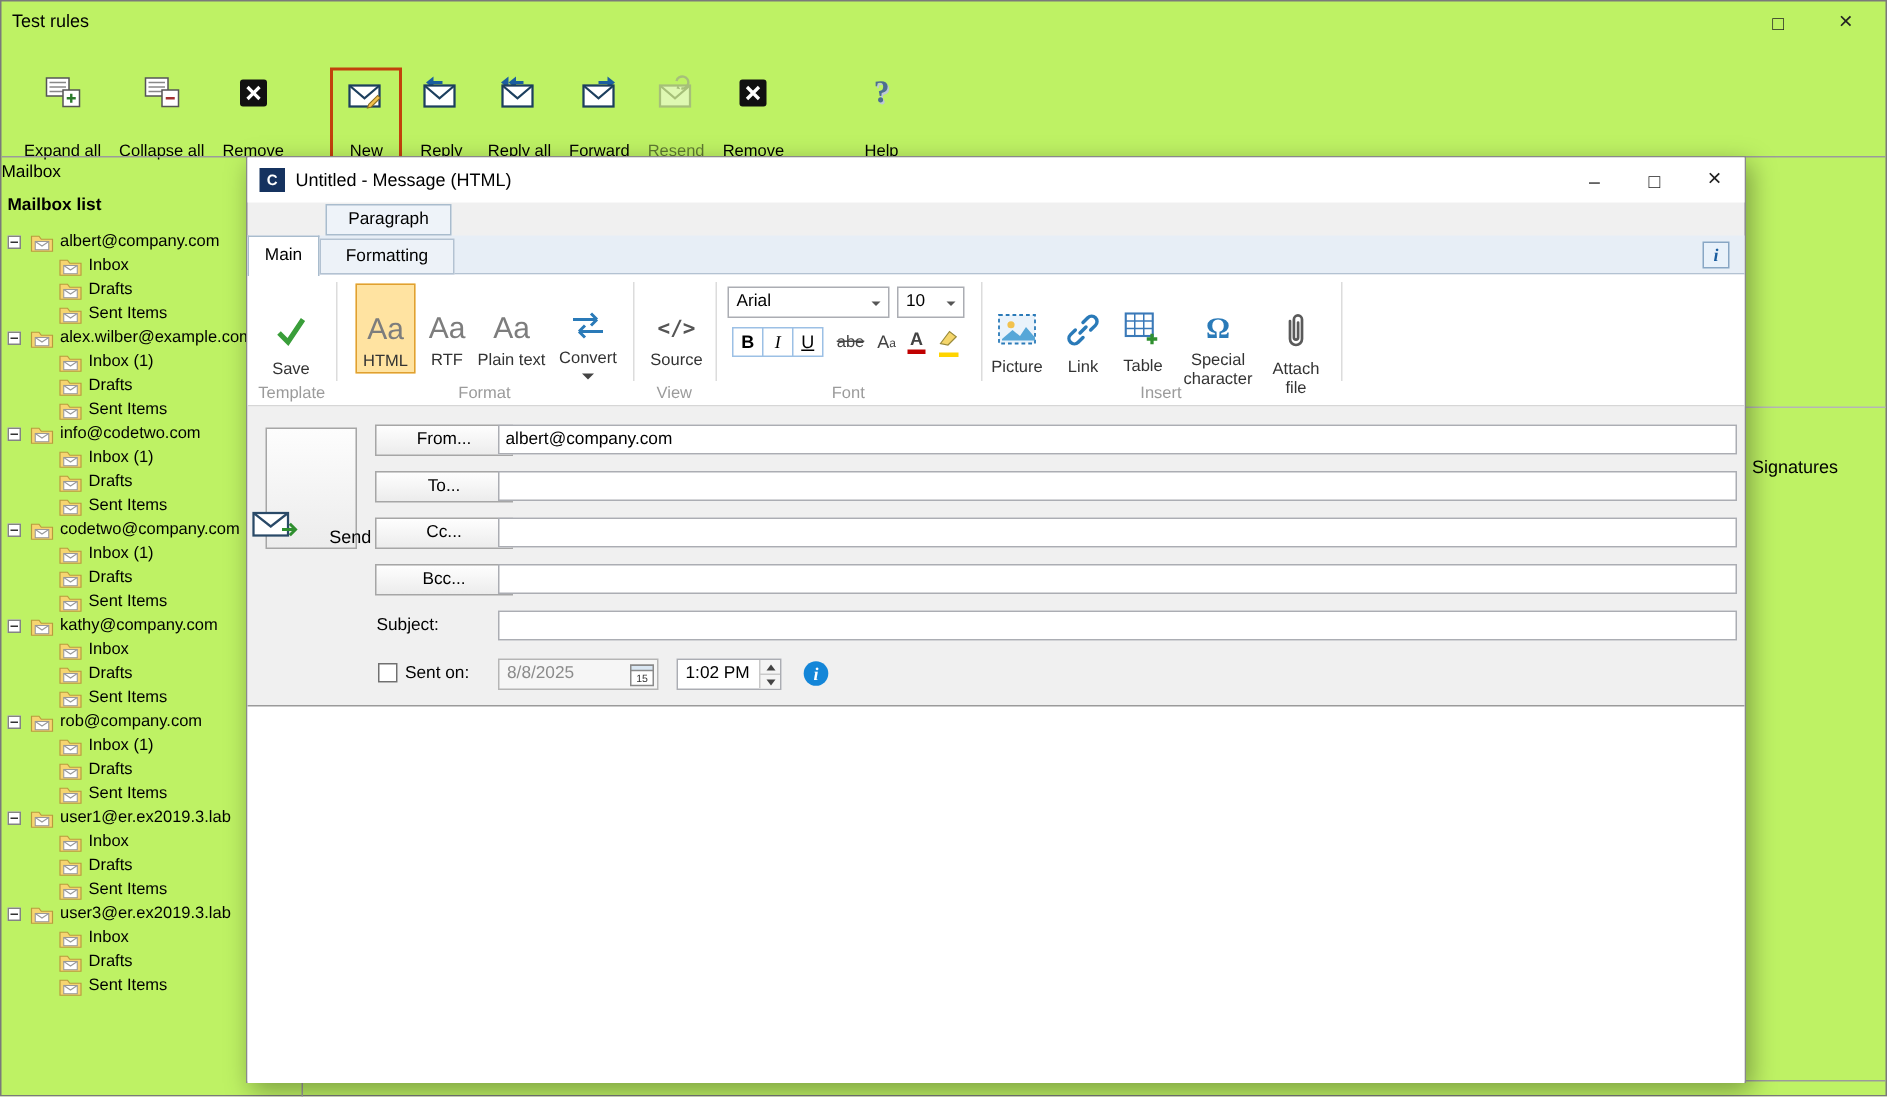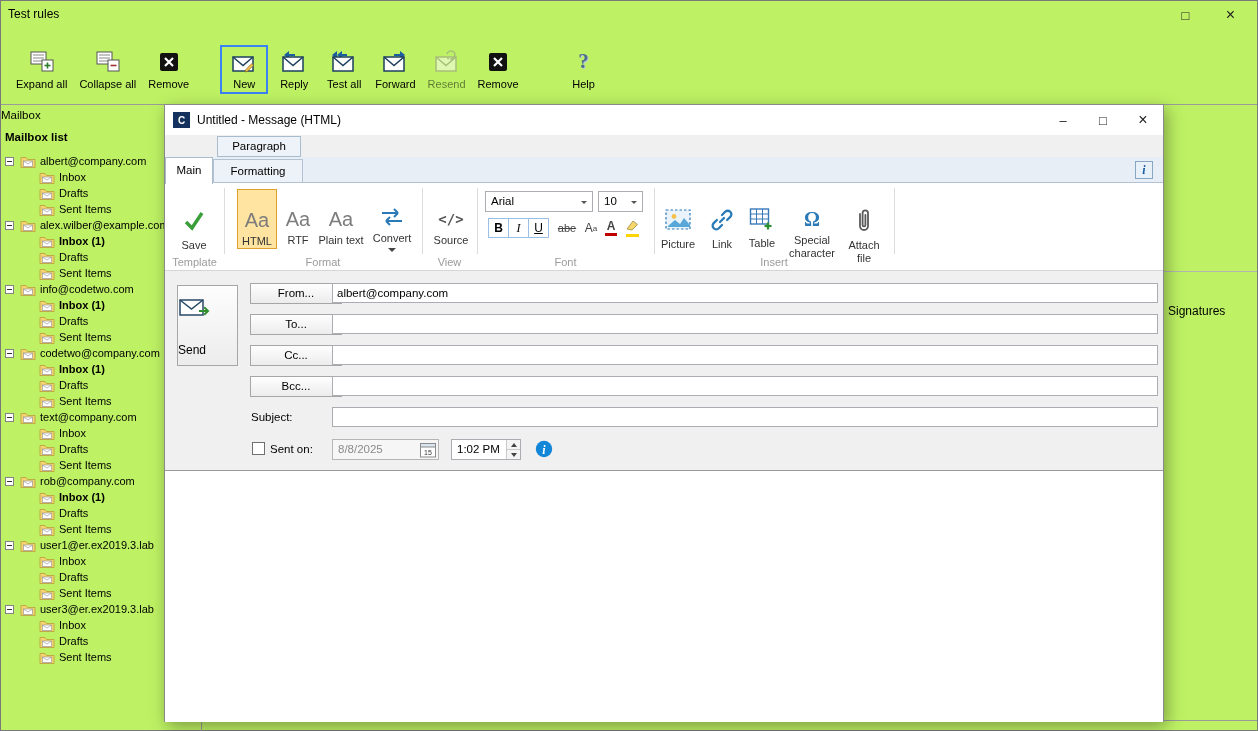--- a/index.html
+++ b/index.html
@@ -8,43 +8,43 @@
 .app{position:absolute;inset:0;border:1px solid #7a7a7a;background:#bef264}
 
 .main-titlebar{position:absolute;top:0;left:0;right:0;height:28px}
 .main-title{position:absolute;left:7px;top:6px;font-size:12px}
 .main-win-controls{position:absolute;right:4px;top:0;height:28px;display:flex}
 .mwin-btn{width:45px;height:28px;display:flex;align-items:center;justify-content:center;color:#222;font-size:14px}
 
 .toolbar{position:absolute;top:28px;left:0;right:0;height:75px;display:flex;align-items:flex-start;padding:16px 0 0 10px}
 .tb-btn{display:flex;flex-direction:column;align-items:center;min-width:48px;padding:3px 5px;margin-right:2px;cursor:default}
 .tb-btn .tb-icon{height:27px;display:flex;align-items:center;justify-content:center}
-.tb-btn .tb-label{font-size:11px;margin-top:3px;text-align:center;max-width:62px;line-height:1.15}
-.tb-btn.hl{border:2px solid #3b82f6;padding:1px 3px}
+.tb-btn .tb-label{font-size:11px;margin-top:20px;text-align:center;max-width:62px;line-height:1.15}
+.tb-btn.hl{border:2px solid #c2410c;padding:1px 3px}
 .tb-btn.disabled{filter:grayscale(1);opacity:.5}
 .tb-btn[data-name="new-button"]{margin-left:24px}
 .tb-btn[data-name="help-button"]{margin-left:34px}
 .helpq{font-family:"Liberation Serif",serif;font-weight:bold;font-size:21px;color:#4d6e90;text-shadow:1px 1px 0 #bdc9d6}
 
 .hline-toolbar{position:absolute;top:103px;left:0;right:0;border-top:1px solid #9b9b9b}
 .mailbox-caption{position:absolute;top:108px;left:0;width:200px;text-align:left;font-size:11.5px}
 .mailboxlist-caption{position:absolute;top:130px;left:4px;font-size:11.5px;font-weight:bold}
 .right-hline{position:absolute;top:270px;left:1163px;right:0;border-top:1px solid #b5b5b5}
 .signatures-caption{position:absolute;top:303px;left:1167px;font-size:12px}
 .bottom-hline{position:absolute;top:719px;left:200px;right:0;border-top:1px solid #9b9b9b}
 .bottom-vline{position:absolute;top:719px;left:200px;height:12px;border-left:1px solid #9b9b9b}
 
 .tree{position:absolute;top:152px;left:0;width:200px}
 .tree-row{height:16px;display:flex;align-items:center;font-size:11px;white-space:nowrap}
 .tree-row.root{padding-left:4px}
 .tree-row.child{padding-left:38px}
 .minus{width:9px;height:9px;border:1px solid #848484;background:#fff;position:relative;margin-right:6px;flex:0 0 auto}
 .minus::after{content:"";position:absolute;left:1px;right:1px;top:3px;border-top:1px solid #333}
 .t-icon{margin-right:4px;display:flex;align-items:center;flex:0 0 auto}
-.t-label.bold{font-weight:bold}
+.t-label.bold{font-weight:normal}
 
 .dialog{position:absolute;left:163px;top:103px;width:1000px;height:618px;background:#f0f0f0;border:1px solid #898989;box-shadow:3px 5px 16px rgba(0,0,0,.35);z-index:5}
 .dlg-titlebar{position:absolute;left:0;top:0;right:0;height:30px;background:#fff}
 .dlg-icon{position:absolute;left:8px;top:7px;width:17px;height:16px;background:#15325f;color:#fff;display:flex;align-items:center;justify-content:center}
 .logoC{font-size:10px;font-weight:bold}
 .dlg-title{position:absolute;left:32px;top:8px;font-size:12px}
 .dlg-controls{position:absolute;right:0;top:0;height:30px;display:flex}
 .dwin-btn{width:40px;height:30px;display:flex;align-items:center;justify-content:center;color:#222;font-size:13px}
 .wg{font-size:13px}
 
@@ -89,21 +89,21 @@
 .source-btn{left:263px;top:6px;width:46px;height:60px}
 .picture-btn{left:492px;top:6px;width:42px;height:64px}
 .link-btn{left:540px;top:6px;width:34px;height:64px}
 .table-btn{left:577px;top:6px;width:40px;height:64px}
 .special-btn{left:619px;top:6px;width:56px;height:64px}
 .attach-btn{left:677px;top:6px;width:44px;height:64px}
 .gl-template{left:0;width:59px}.gl-format{left:59px;width:198px}.gl-view{left:257px;width:55px}.gl-font{left:312px;width:177px}.gl-insert{left:489px;width:240px}
 .s1{left:59px}.s2{left:257px}.s3{left:312px}.s4{left:489px}.s5{left:729px}
 
 .formarea{position:absolute;left:0;top:166px;right:0;height:199px;background:#f0f0f0}
-.send-btn{position:absolute;left:12px;top:14px;width:61px;height:81px;border:1px solid #a6a6a6;background:linear-gradient(#fdfdfd,#ececec);display:flex;flex-direction:column;align-items:flex-start;justify-content:center;gap:20px;font-size:12px}
+.send-btn{position:absolute;left:12px;top:14px;width:61px;height:81px;border:1px solid #a6a6a6;background:linear-gradient(#fdfdfd,#ececec);display:flex;flex-direction:row;align-items:flex-end;justify-content:center;gap:20px;font-size:12px}
 .addr-btn{position:absolute;left:85px;width:92px;height:21px;border:1px solid #a6a6a6;background:linear-gradient(#fefefe,#ececec);font-size:11.5px;text-align:center;line-height:19px}
 .tbox{position:absolute;left:167px;width:826px;height:20px;background:#fff;border:1px solid #abadb3;font-size:11.5px;padding:0 4px;font-family:inherit}
 .addr-btn.r-from{top:12px}.tbox.r-from{top:12px}
 .addr-btn.r-to{top:43px}.tbox.r-to{top:43px}
 .addr-btn.r-cc{top:74px}.tbox.r-cc{top:74px}
 .addr-btn.r-bcc{top:105px}.tbox.r-bcc{top:105px}
 .subject-label{position:absolute;left:86px;top:140px;font-size:11.5px}
 .tbox.r-subject{top:136px}
 .chk{position:absolute;left:87px;top:171px;width:13px;height:13px;border:1px solid #707070;background:#fff}
 .senton-label{position:absolute;left:105px;top:172px;font-size:11.5px}
@@ -197,21 +197,21 @@
       <div class="tb-btn" data-name="reply-all-button">
         <span class="tb-icon" data-name="reply-all-icon">
           <svg width="26" height="24" viewBox="0 0 26 24">
             <path d="M6 1 L1 5 L6 9 Z" fill="#1b5e9e"></path>
             <path d="M11 1 L6 5 L11 9 Z" fill="#1b5e9e"></path>
             <path d="M10 5 H16" stroke="#1b5e9e" stroke-width="2"></path>
             <rect x="2" y="7" width="20" height="14" fill="#fff" stroke="#1c3f5e" stroke-width="1.5"></rect>
             <path d="M2 7 L12 15.5 L22 7" fill="none" stroke="#1c3f5e" stroke-width="1.5"></path>
           </svg>
         </span>
-        <span class="tb-label" data-name="toolbar-button-label">Test all</span>
+        <span class="tb-label" data-name="toolbar-button-label">Reply all</span>
       </div>
       <div class="tb-btn" data-name="forward-button">
         <span class="tb-icon" data-name="forward-icon">
           <svg width="26" height="24" viewBox="0 0 26 24">
             <path d="M18 1 L23 5 L18 9 Z" fill="#1b5e9e"></path>
             <path d="M19 5 H12" stroke="#1b5e9e" stroke-width="2"></path>
             <rect x="2" y="7" width="20" height="14" fill="#fff" stroke="#1c3f5e" stroke-width="1.5"></rect>
             <path d="M2 7 L12 15.5 L22 7" fill="none" stroke="#1c3f5e" stroke-width="1.5"></path>
           </svg>
         </span>
@@ -415,21 +415,21 @@
       </div>
       <div class="tree-row root" data-name="mailbox-node">
         <span class="minus" data-name="collapse-toggle-icon"></span>
         <span class="t-icon" data-name="mailbox-icon">
           <svg width="16" height="13" viewBox="0 0 16 13">
             <path d="M1 2.5 h5 l1.5 2 H15 v8 H1 z" fill="#f6d571" stroke="#b99a3e" stroke-width="0.8"></path>
             <rect x="3.5" y="6" width="9" height="5.5" fill="#fff" stroke="#999" stroke-width="0.7"></rect>
             <path d="M3.5 6 l4.5 3 l4.5 -3" fill="none" stroke="#999" stroke-width="0.7"></path>
           </svg>
         </span>
-        <span class="t-label" data-name="mailbox-name">text@company.com</span>
+        <span class="t-label" data-name="mailbox-name">kathy@company.com</span>
       </div>
       <div class="tree-row child" data-name="folder-node">
         <span class="t-icon" data-name="mail-folder-icon">
           <svg width="16" height="13" viewBox="0 0 16 13">
             <path d="M1 2.5 h5 l1.5 2 H15 v8 H1 z" fill="#f6d571" stroke="#b99a3e" stroke-width="0.8"></path>
             <rect x="3.5" y="6" width="9" height="5.5" fill="#fff" stroke="#999" stroke-width="0.7"></rect>
             <path d="M3.5 6 l4.5 3 l4.5 -3" fill="none" stroke="#999" stroke-width="0.7"></path>
           </svg>
         </span>
         <span class="t-label" data-name="folder-name">Inbox</span>

